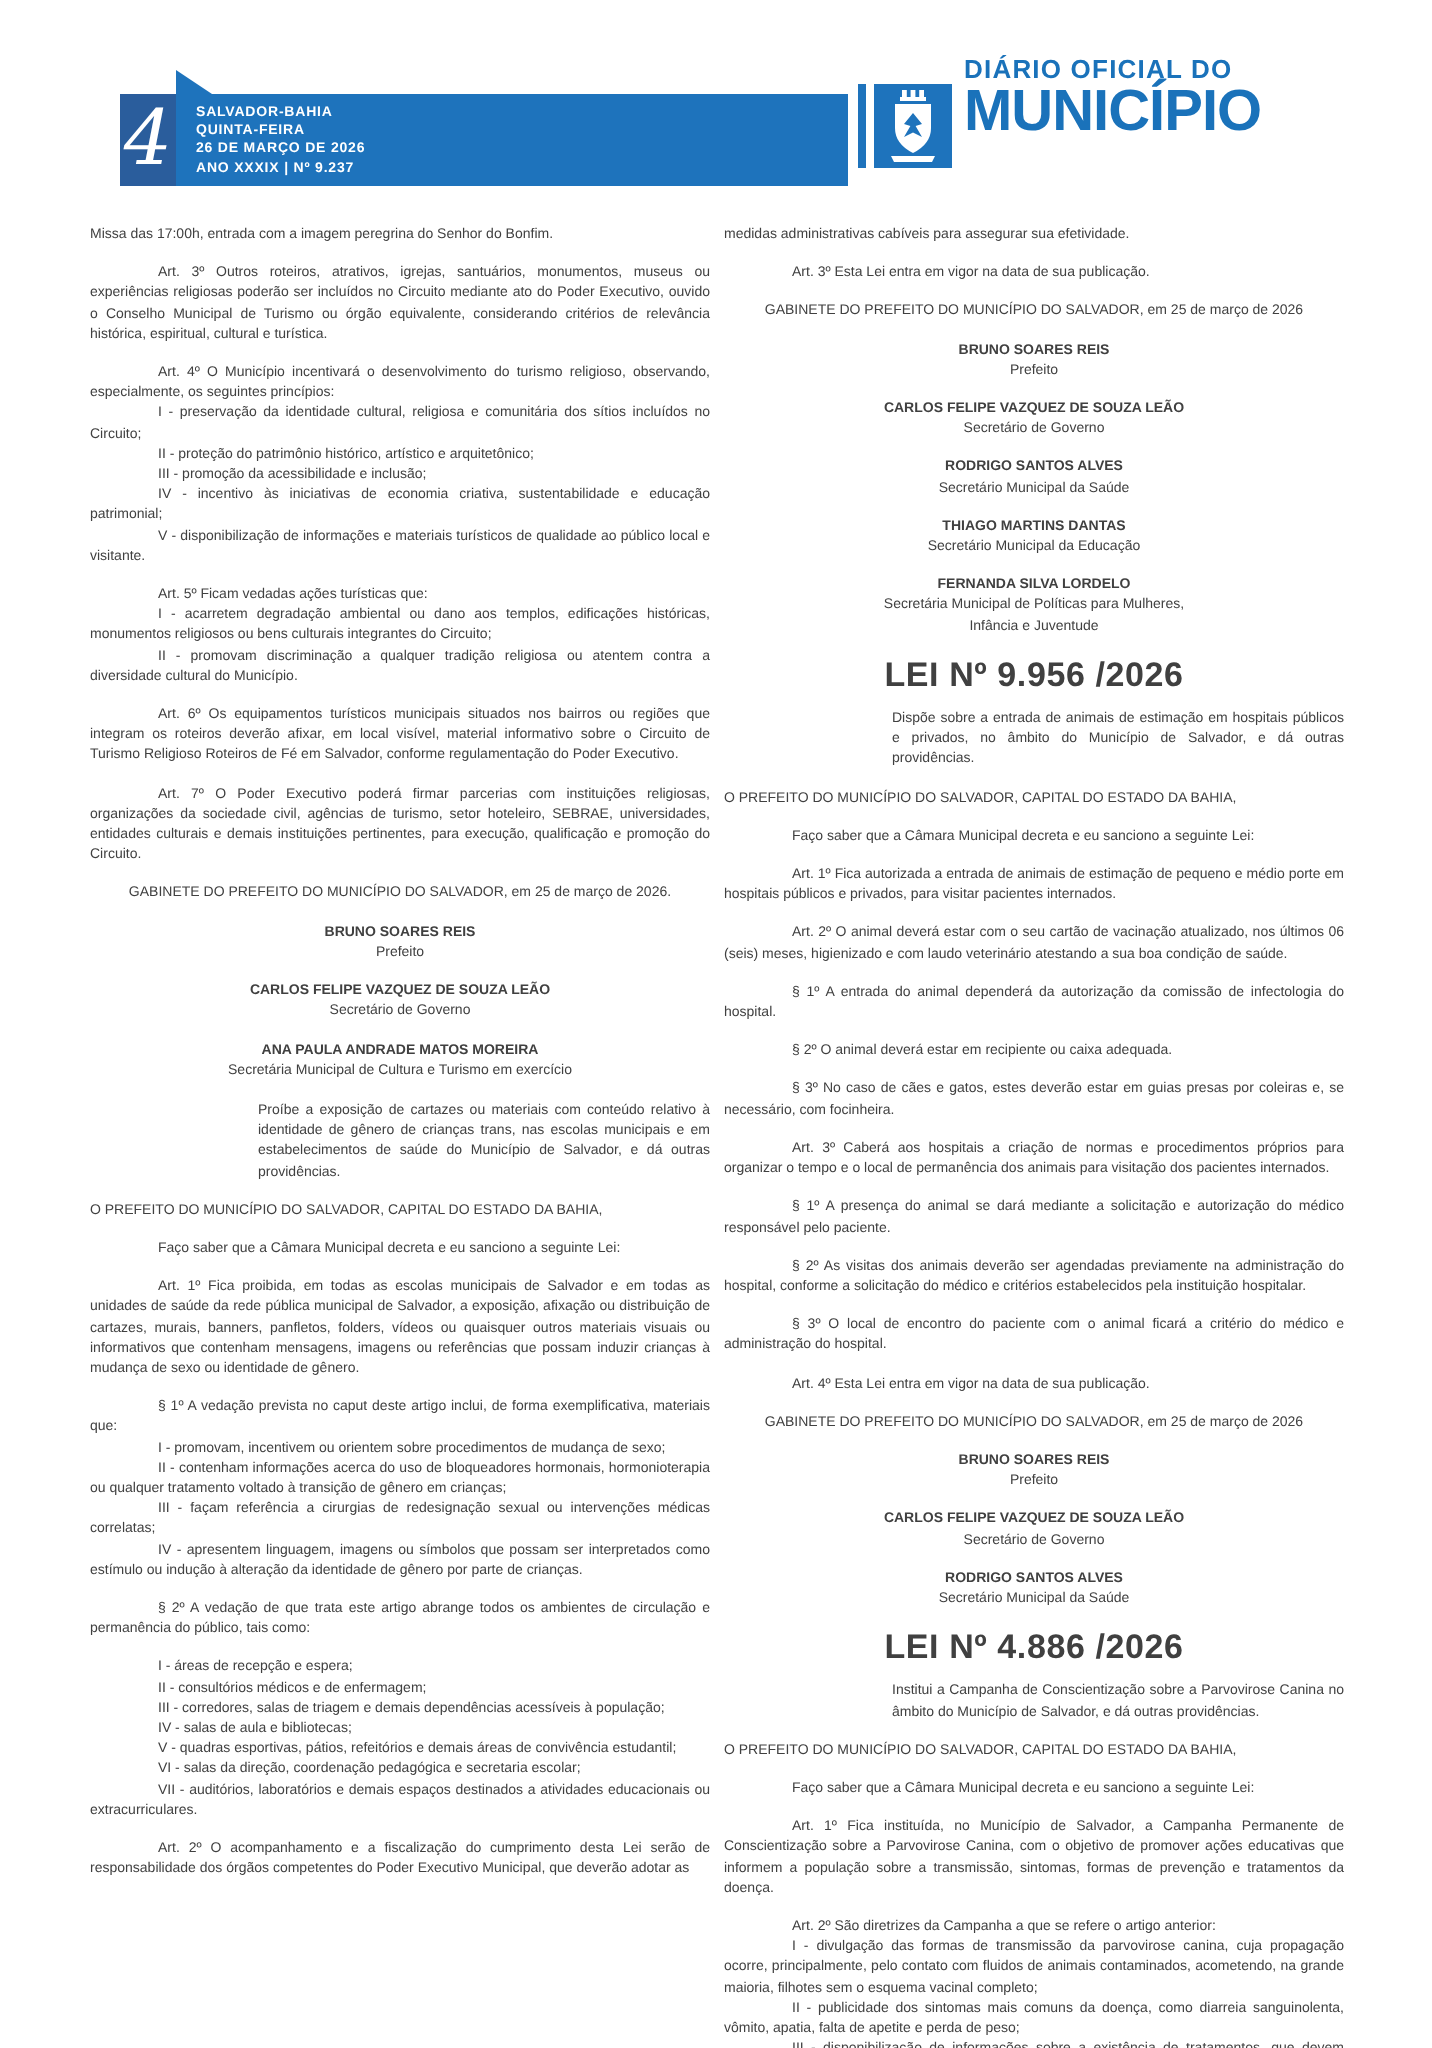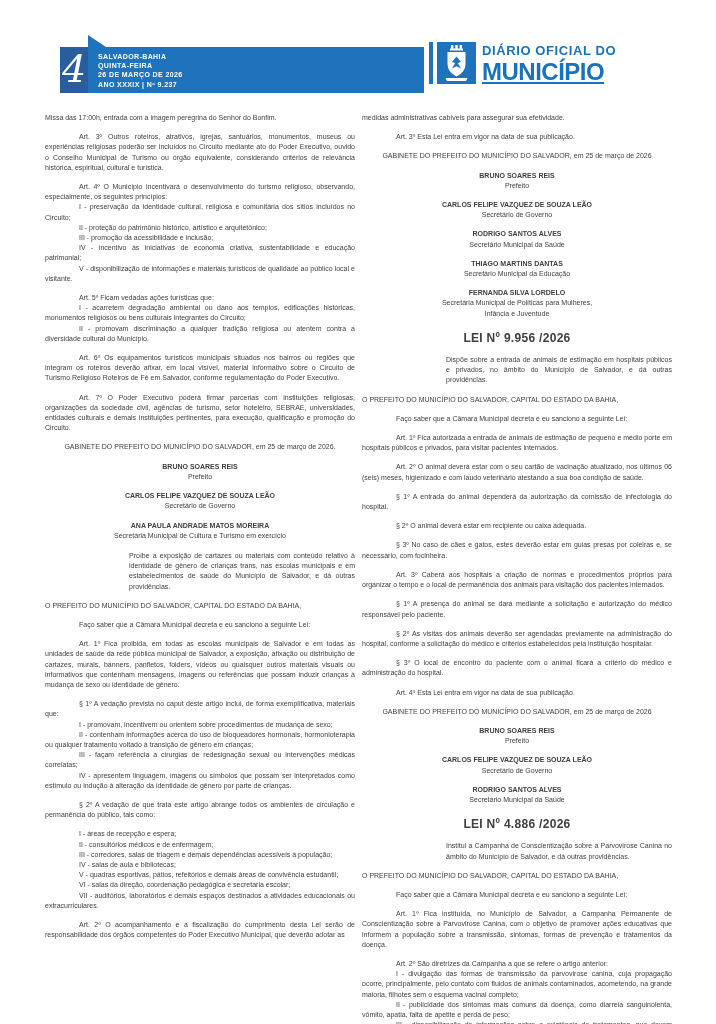--- a/index.html
+++ b/index.html
@@ -10,35 +10,35 @@
   .hdr-numbox{position:absolute;left:60px;top:47px;width:28px;height:46px;background:#2a5d9c;}
   .hdr-numbox .num{display:block;width:100%;height:46px;line-height:44px;text-align:center;
         color:#fff;font-family:"DejaVu Serif","Liberation Serif",serif;font-style:italic;font-size:38px;}
   .hdr-flap{position:absolute;left:88px;top:35px;width:18px;height:12px;background:#1e73bc;
         clip-path:polygon(0 0,100% 100%,0 100%);}
   .hdr-datebox{position:absolute;left:88px;top:47px;width:336px;height:46px;background:#1e73bc;
         box-sizing:border-box;padding:5px 0 0 10px;}
   .hdr-datebox div{color:#fff;font-size:7px;font-weight:700;letter-spacing:.4px;line-height:9.2px;}
   .logo-bar{position:absolute;left:429px;top:42px;width:4px;height:42px;background:#1e73bc;}
   .logo-emblem{position:absolute;left:437px;top:42px;width:39px;height:42px;}
-  .logo-text{position:absolute;left:482px;top:44px;color:#1a72ba;}
+  .logo-text{position:absolute;left:482px;top:28px;color:#1a72ba;}
   .logo-line1{font-size:13px;font-weight:700;letter-spacing:.6px;line-height:14px;}
-  .logo-line2{font-size:24px;font-weight:700;letter-spacing:-.5px;line-height:30px;margin-top:-1px;text-decoration:underline;}
+  .logo-line2{font-size:29px;font-weight:700;letter-spacing:-.5px;line-height:30px;margin-top:-1px;}
 
   
   .cols{position:absolute;left:45px;top:104px;width:627px;display:flex;gap:7px;}
   .col{width:310px;font-size:7px;line-height:10.2px;color:#404040;}
   .blk{margin:0;}
   .p    {text-align:justify;text-indent:34px;margin-top:9px;}
   .p0   {text-align:justify;margin-top:9px;}
   .item {text-align:justify;text-indent:34px;}
   .center{text-align:center;margin-top:9px;}
   .name {text-align:center;font-weight:700;margin-top:9px;}
   .role {text-align:center;white-space:pre-line;}
-  .law  {text-align:center;font-weight:700;font-size:12px;letter-spacing:.3px;
+  .law  {text-align:center;font-weight:700;font-size:17px;letter-spacing:.3px;
          margin-top:14px;margin-bottom:12px;}
   .ementa{margin-left:84px;text-align:justify;margin-top:10px;}
 </style>
 </head>
 <body>
 
 <div id="page">
 
   <div class="hdr-numbox">
     <span class="num">4</span>

